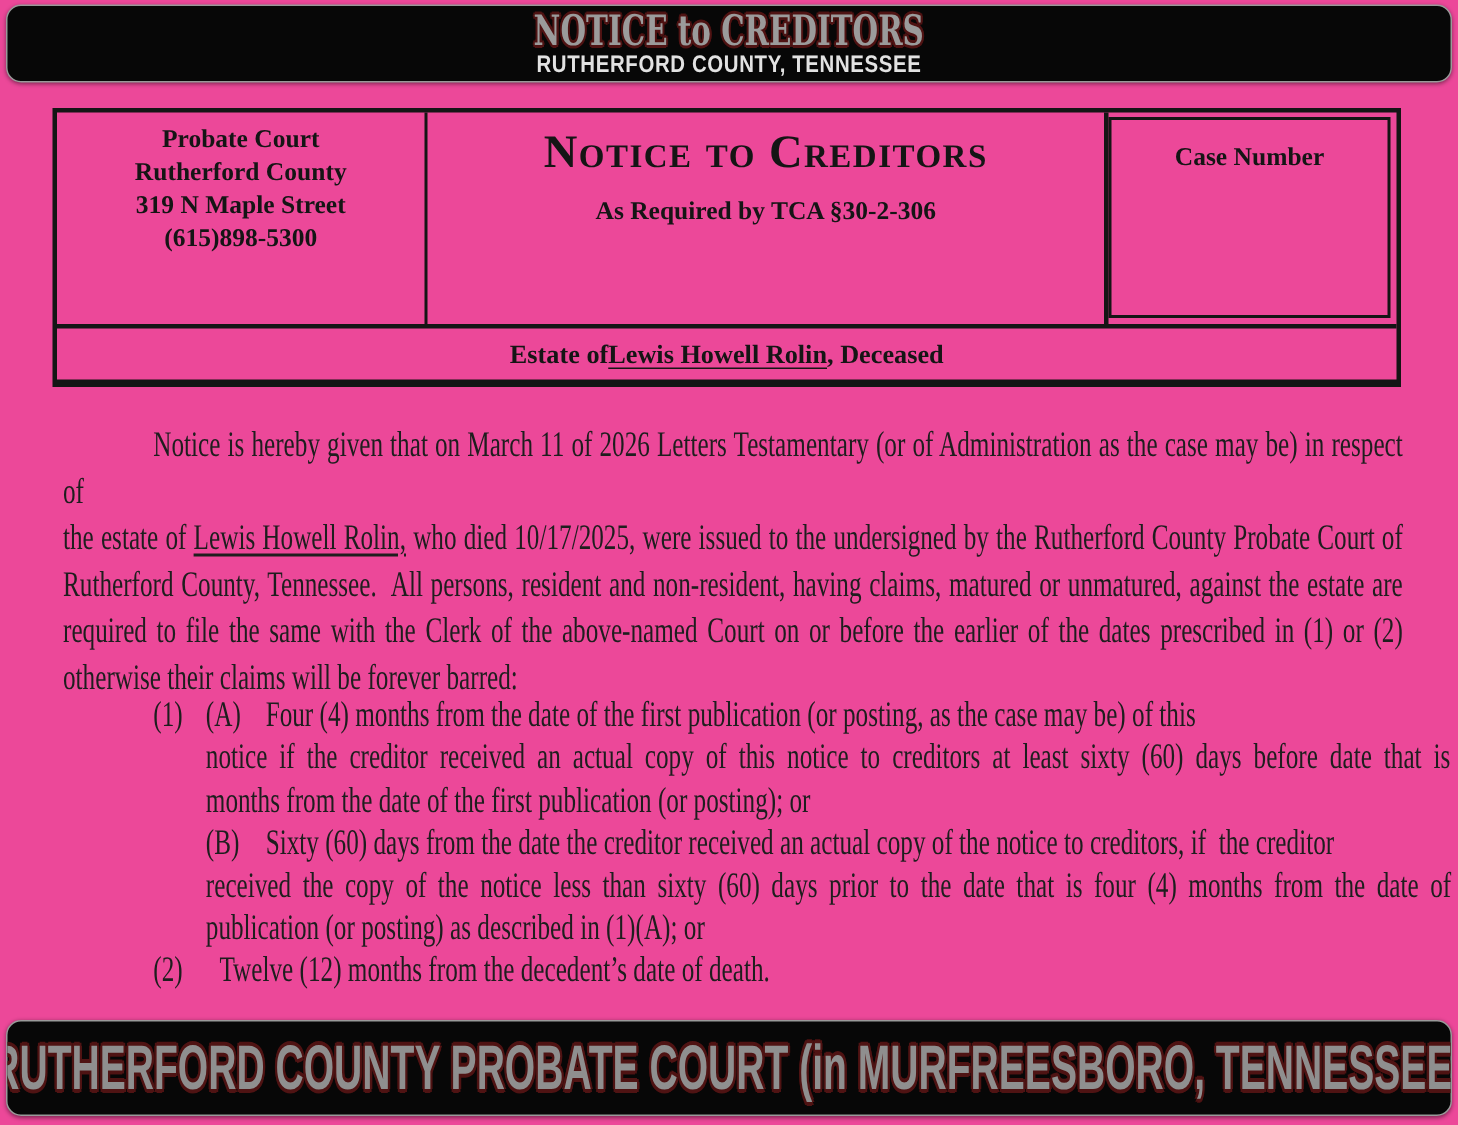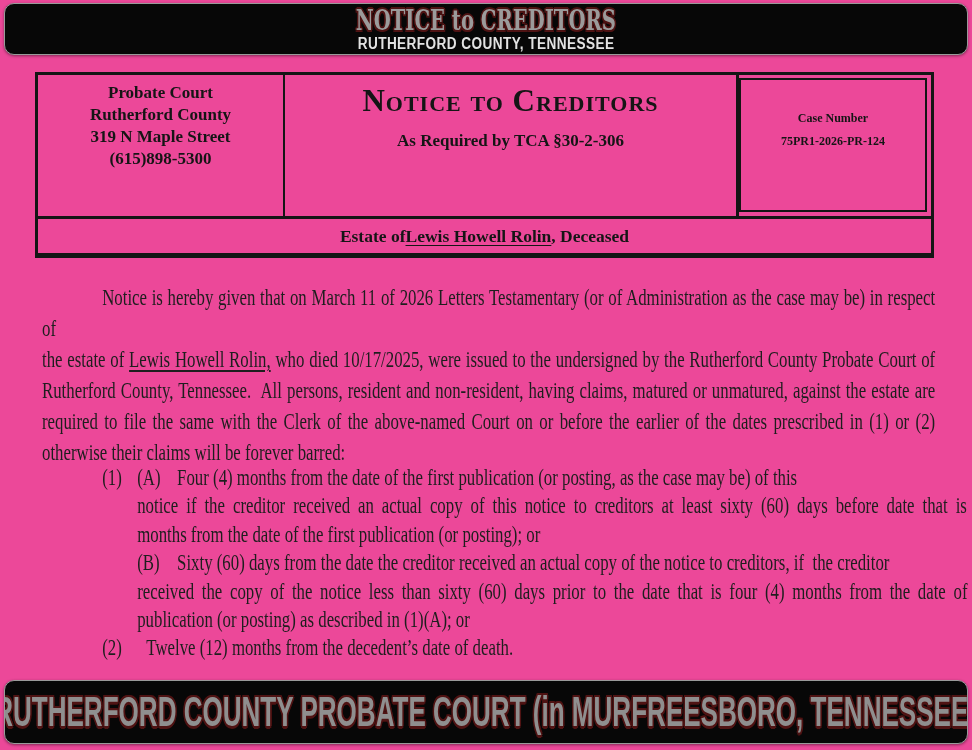--- a/index.html
+++ b/index.html
@@ -95,23 +95,23 @@
     font-size: 17px; line-height: 20px;
     margin-top: 14px;
   }
   .cell-case { border-left: 3px solid #151515; }
   .case-box {
     box-sizing: border-box;
     margin: 3px 4px 0 0;
     height: calc(100% - 7px);
     border: 2px solid #151515;
     text-align: center;
-    padding-top: 27px;
-    font-weight: bold;
-    font-size: 12px; line-height: 23px;
+    padding-top: 13px;
+    font-weight: bold;
+    font-size: 17px; line-height: 23px;
   }
   .estate-row {
     grid-column: 1 / -1;
     border-top: 3px solid #151515;
     display: flex; align-items: center; justify-content: center;
     font-weight: bold;
     font-size: 17.5px;
   }
   .estate-prefix { margin-right: 0; }
   .estate-name { text-decoration: underline; text-underline-offset: 3px; }
@@ -162,21 +162,20 @@
       <div>319 N Maple Street</div>
       <div>(615)898-5300</div>
     </div>
     <div class="cell-title">
       <div class="nt-title">Notice to Creditors</div>
       <div class="nt-statute">As Required by TCA §30-2-306</div>
     </div>
     <div class="cell-case">
       <div class="case-box">
         <div>Case Number</div>
-        <div>75PR1-2026-PR-124</div>
       </div>
     </div>
     <div class="estate-row">
       <span class="estate-prefix">Estate of</span>
         <span class="estate-name">Lewis Howell Rolin</span>
         <span>, Deceased</span>
     </div>
   </div>
 
   <div class="doc-body">

